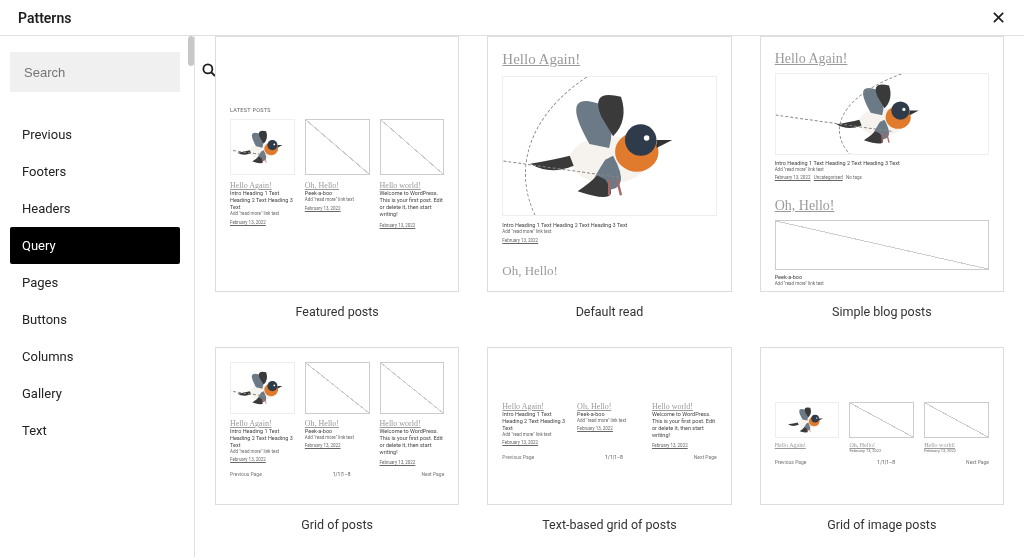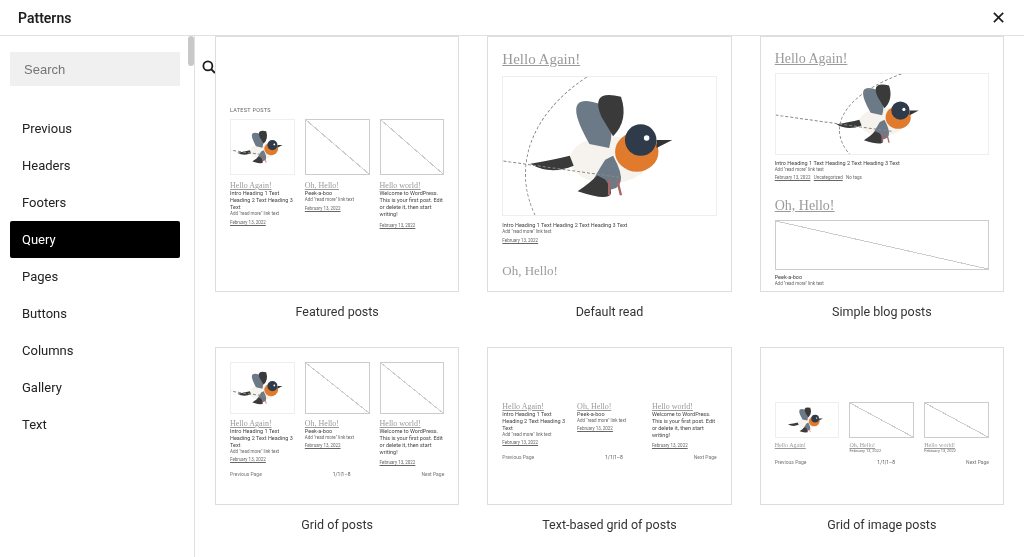--- a/index.html
+++ b/index.html
@@ -38,21 +38,21 @@
     top: 0;
     width: 6px;
     height: 30px;
     background: #c8c8c8;
     border-radius: 3px;
   }
   .search {
     background: #f0f0f0;
     display: flex;
     align-items: center;
-    height: 34px;
+    height: 40px;
     padding: 0 14px;
     margin-bottom: 24px;
   }
   .search input {
     border: none;
     background: transparent;
     outline: none;
     flex: 1;
     font-size: 13px;
     color: #6b6b6b;
@@ -175,22 +175,22 @@
       <input type="text" placeholder="Search" style="">
       <span>
         <svg viewBox="0 0 24 24" fill="none" stroke="#1e1e1e" stroke-width="2.4">
           <circle cx="10.5" cy="10.5" r="6"></circle>
             <line x1="15" y1="15" x2="20" y2="20"></line>
         </svg>
       </span>
     </div>
     <ul class="cat-list">
       <li>Previous</li>
+      <li>Footers</li>
       <li>Headers</li>
-      <li>Footers</li>
       <li class="active">Query</li>
       <li>Pages</li>
       <li>Buttons</li>
       <li>Columns</li>
       <li>Gallery</li>
       <li>Text</li>
     </ul>
   </aside>
 
   <main class="main">

